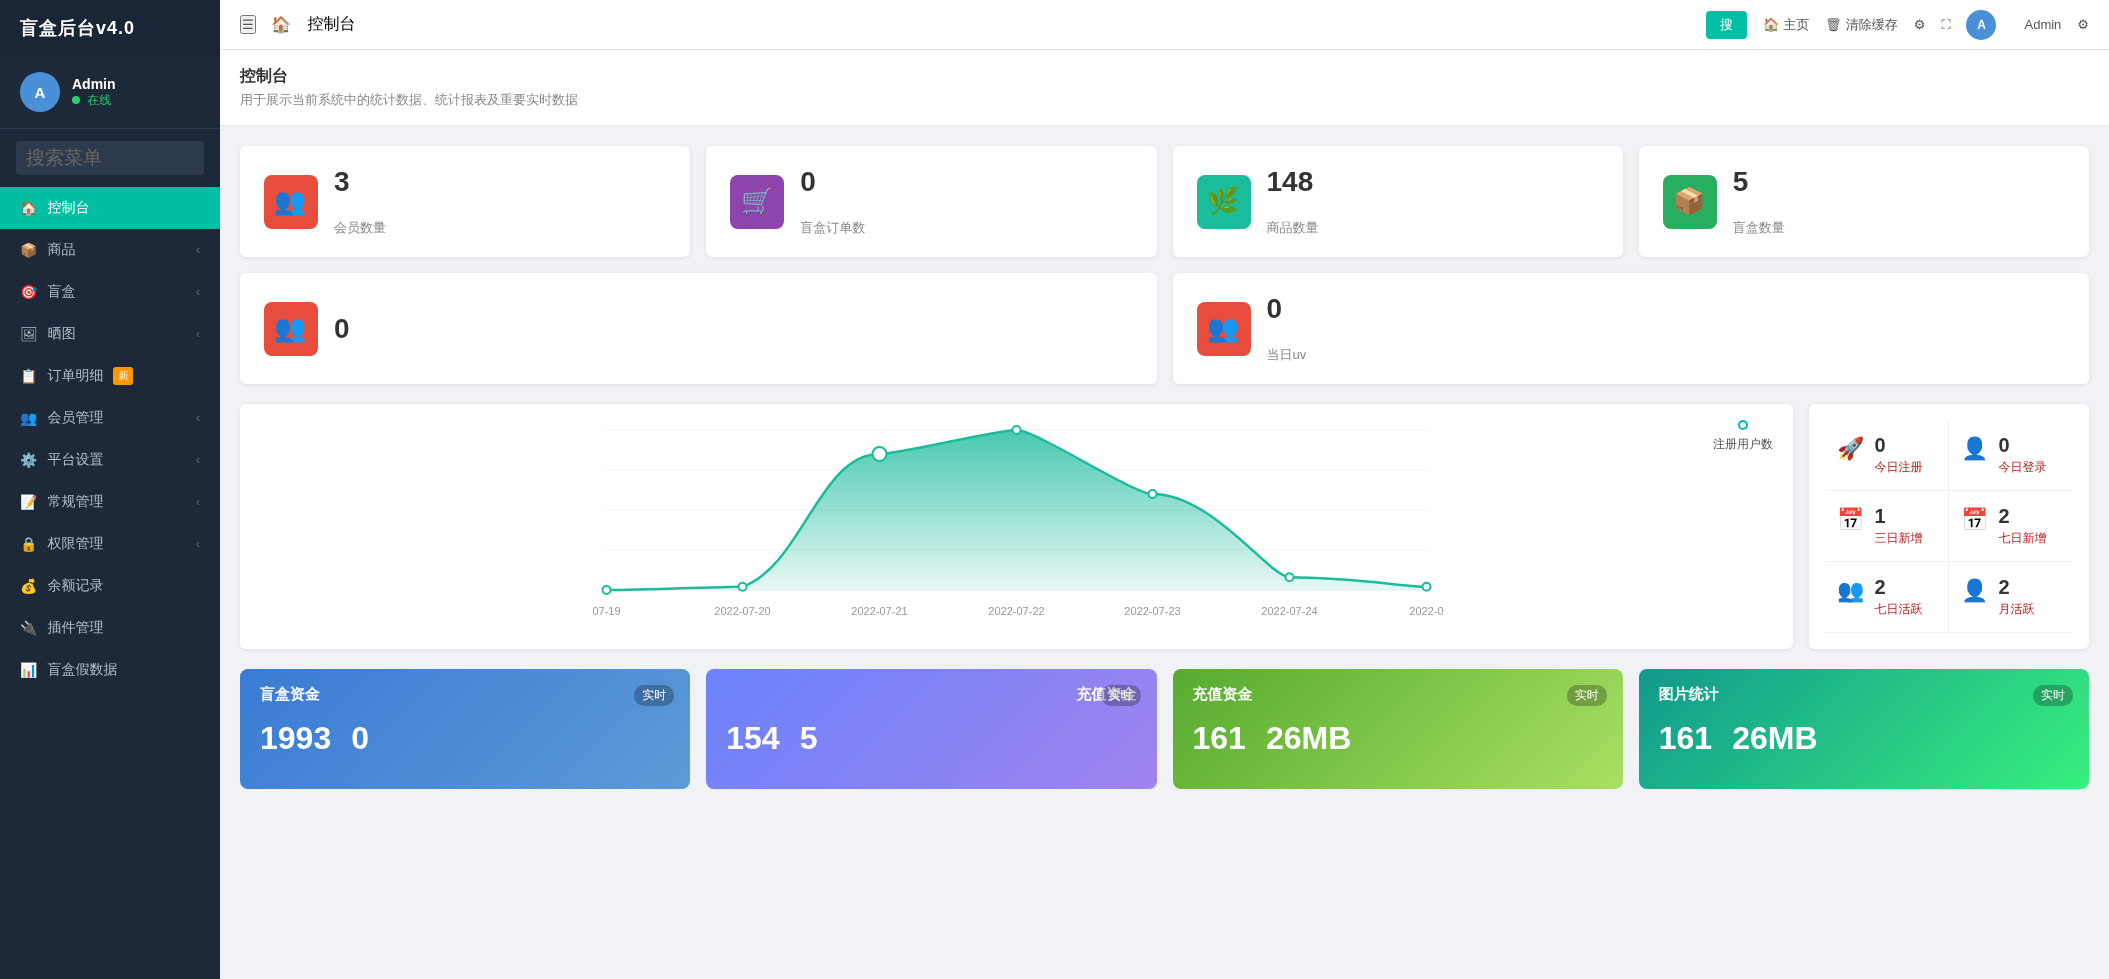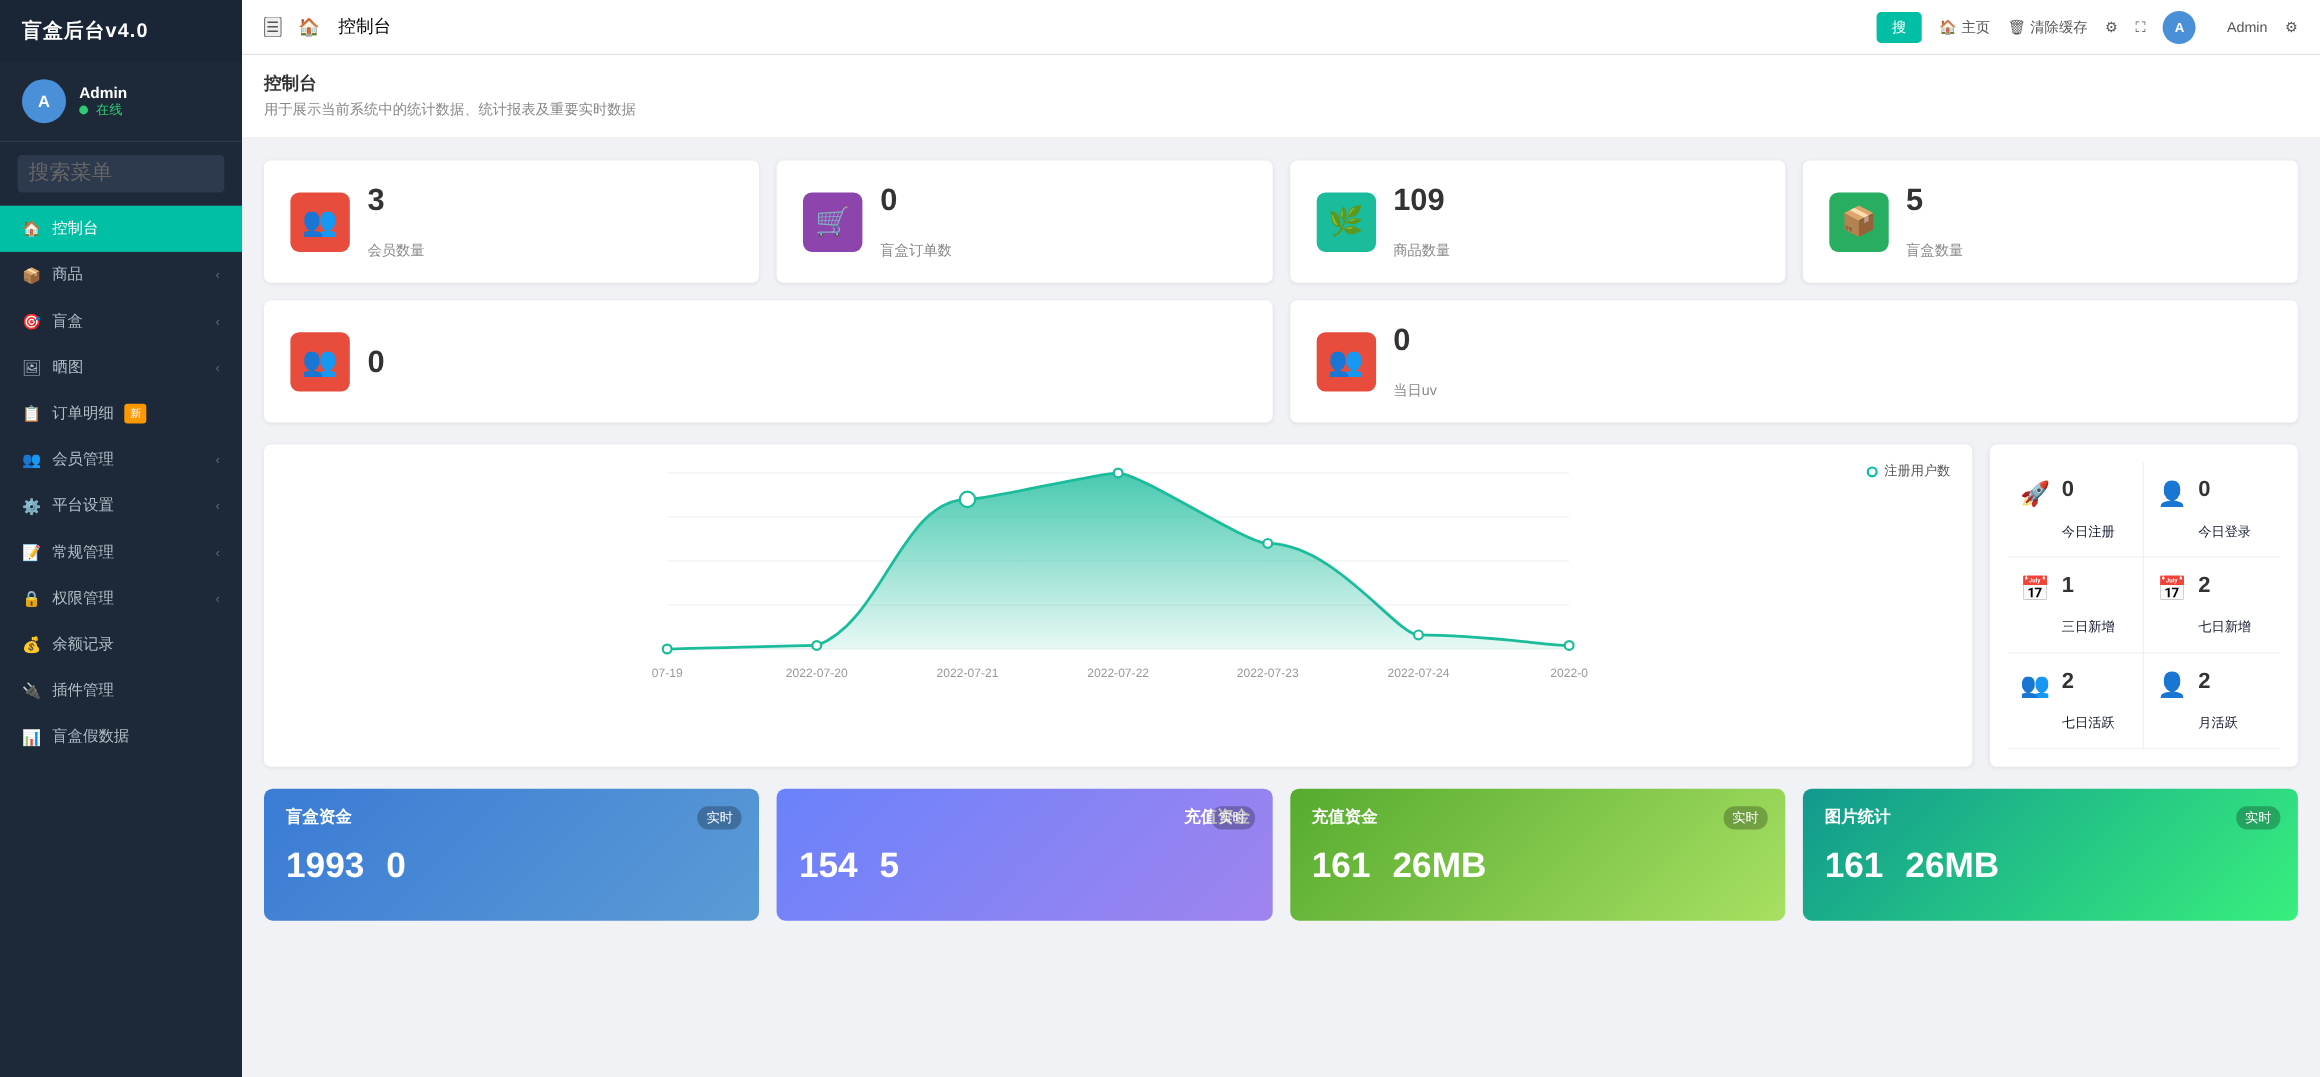--- a/index.html
+++ b/index.html
@@ -177,20 +177,21 @@
     }
     .chart-legend {
       position: absolute;
       top: 16px;
       right: 20px;
       display: flex;
       align-items: center;
       gap: 6px;
       font-size: 12px;
       color: #555;
+      flex-direction: column;
     }
     .legend-dot {
       width: 10px; height: 10px;
       border-radius: 50%;
       background: #fff;
       border: 2px solid #00bfa5;
     }
 
     svg.area-chart { width: 100%; height: 200px; }
 
@@ -209,21 +210,21 @@
     .panel-stat {
       padding: 14px 12px;
       border-bottom: 1px solid #f0f0f0;
       display: flex;
       align-items: flex-start;
       gap: 10px;
     }
     .panel-stat:nth-child(odd) { border-right: 1px solid #f0f0f0; }
     .panel-stat-icon { font-size: 22px; color: #00bfa5; flex-shrink: 0; margin-top: 2px; }
     .panel-stat-value { font-size: 20px; font-weight: bold; color: #333; }
-    .panel-stat-label { font-size: 12px; color: #0f172a; margin-top: 18px; }
+    .panel-stat-label { font-size: 12px; color: #b91c1c; margin-top: 2px; }
 
     
     .bottom-cards {
       display: grid;
       grid-template-columns: repeat(4, 1fr);
       gap: 16px;
     }
     .bottom-card {
       border-radius: 8px;
       padding: 16px 20px;
@@ -426,21 +427,21 @@
         <div class="stat-card">
     <div class="stat-icon" style="background:#8e44ad">🛒</div>
     <div class="stat-info">
       <div class="stat-value">0</div>
       <div class="stat-label">盲盒订单数</div>
     </div>
   </div>
         <div class="stat-card">
     <div class="stat-icon" style="background:#1abc9c">🌿</div>
     <div class="stat-info">
-      <div class="stat-value">109</div>
+      <div class="stat-value">148</div>
       <div class="stat-label">商品数量</div>
     </div>
   </div>
         <div class="stat-card">
     <div class="stat-icon" style="background:#27ae60">📦</div>
     <div class="stat-info">
       <div class="stat-value">5</div>
       <div class="stat-label">盲盒数量</div>
     </div>
   </div>

